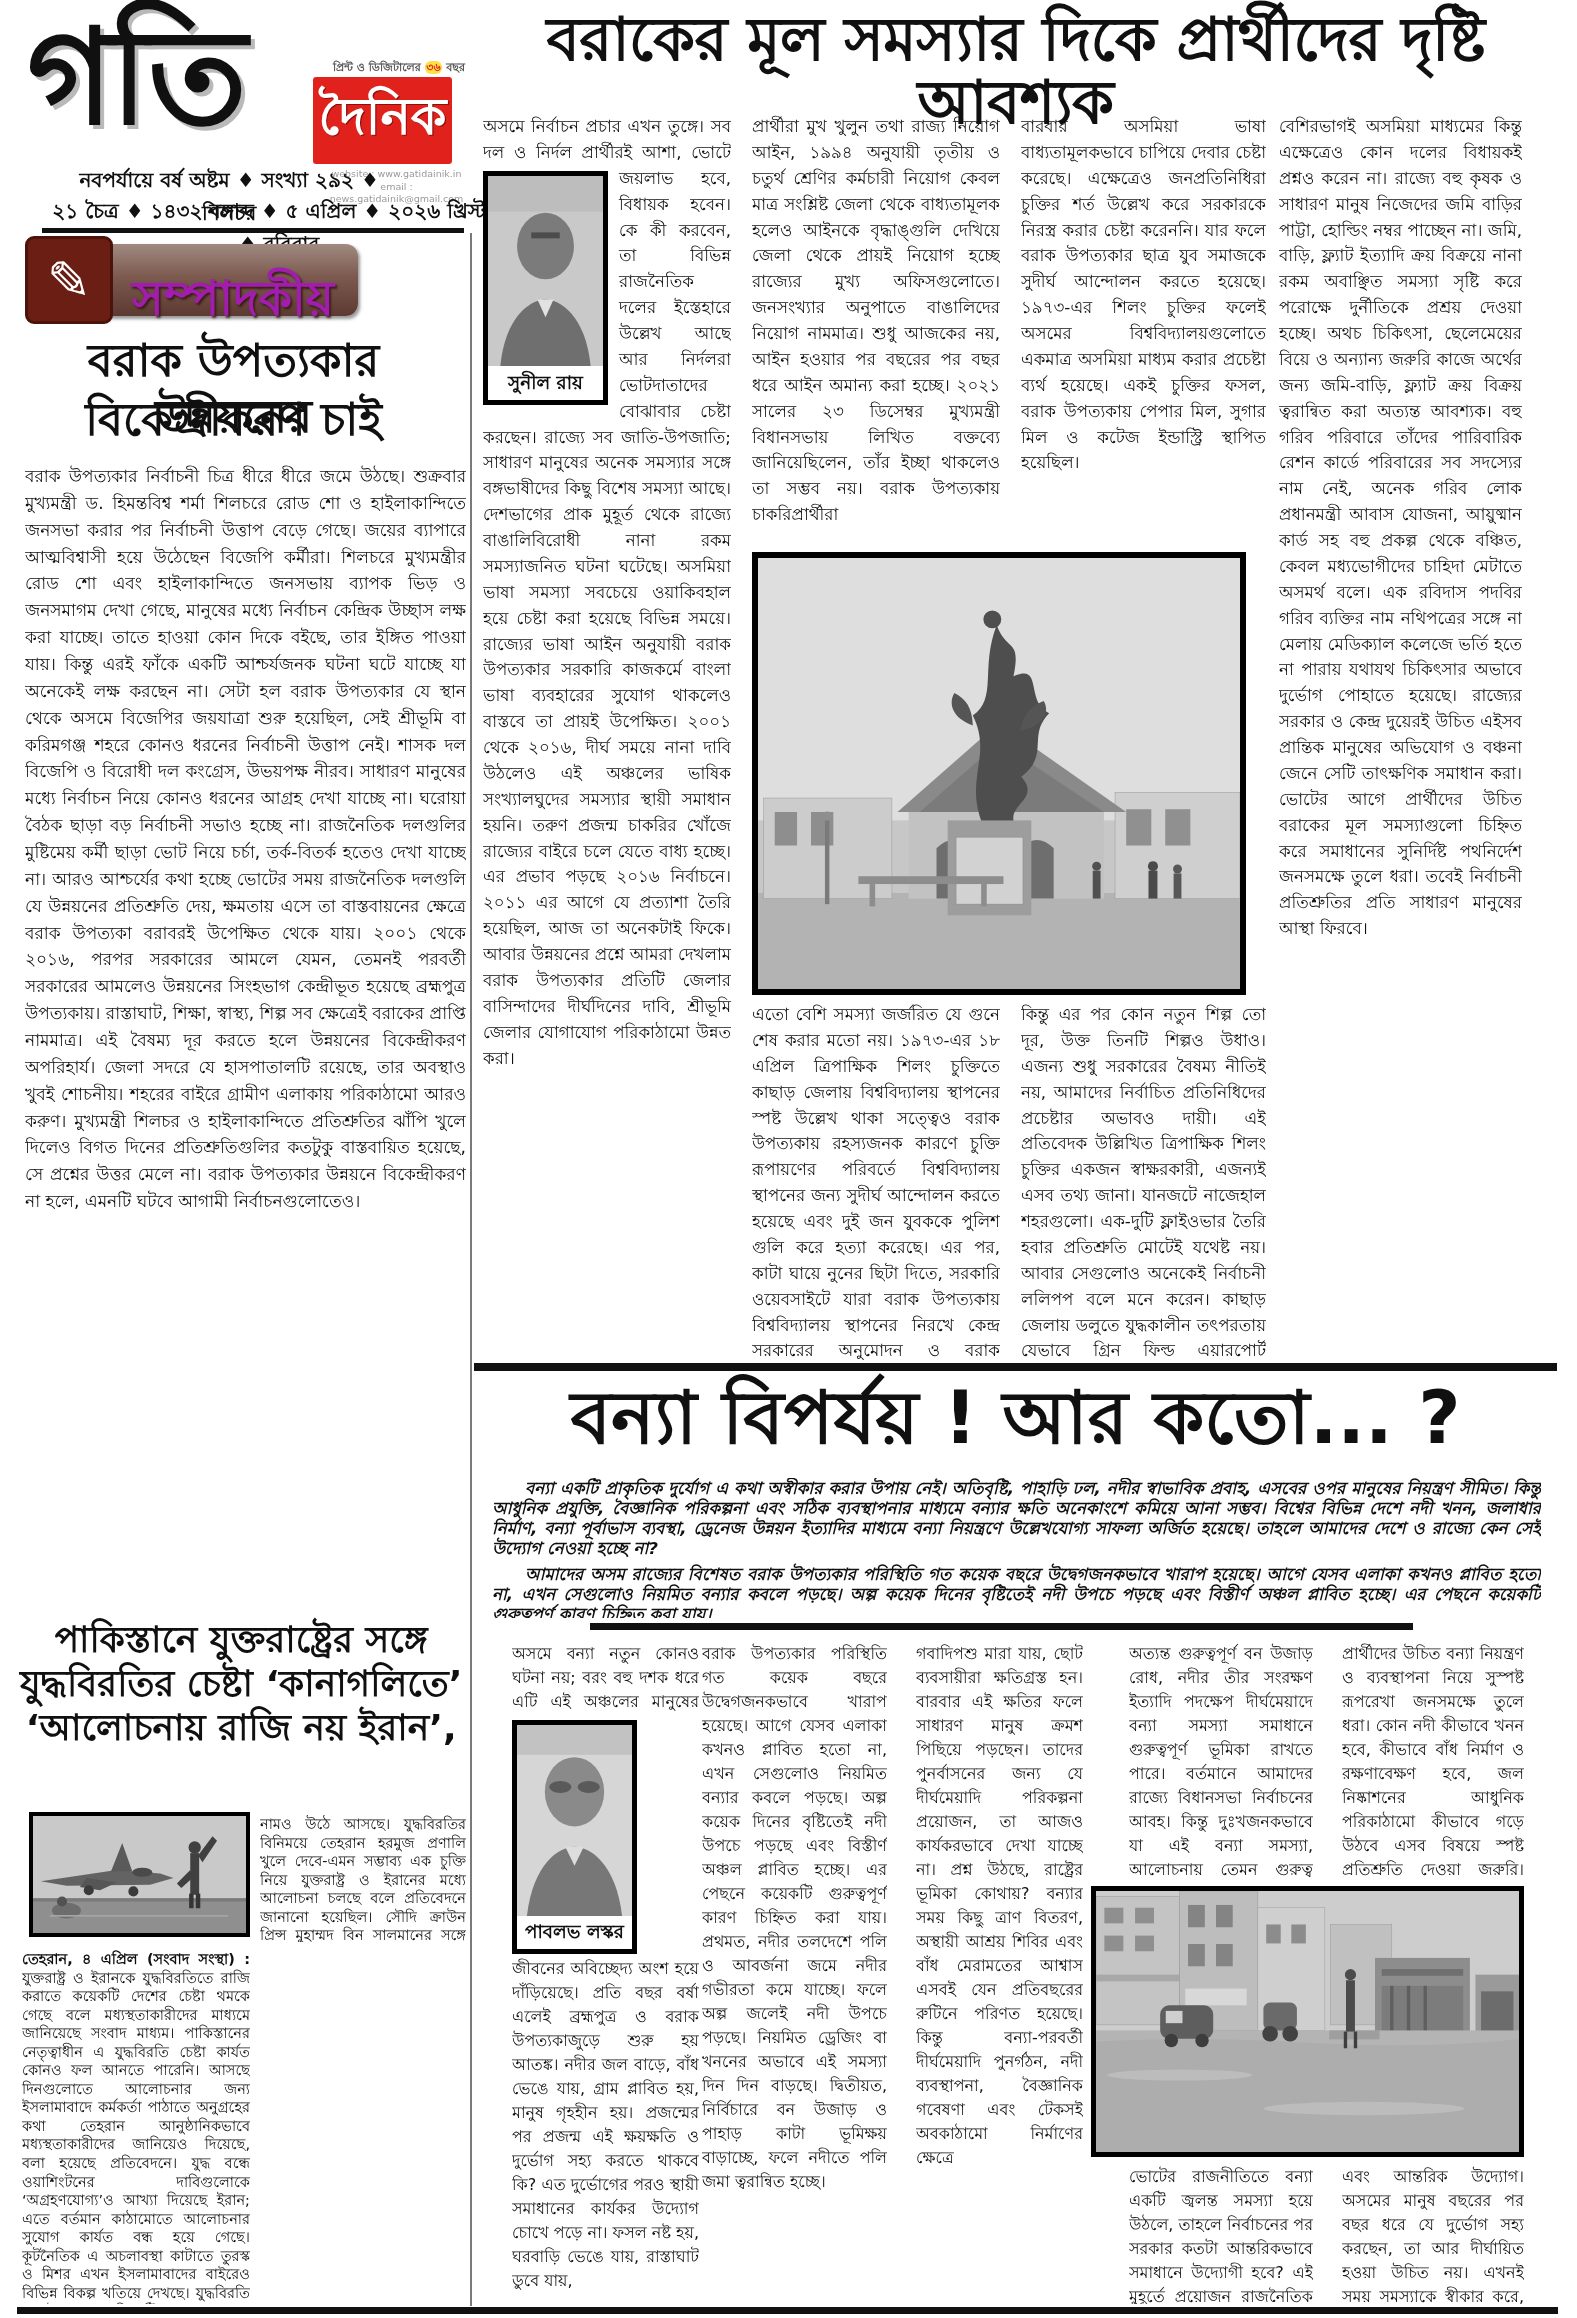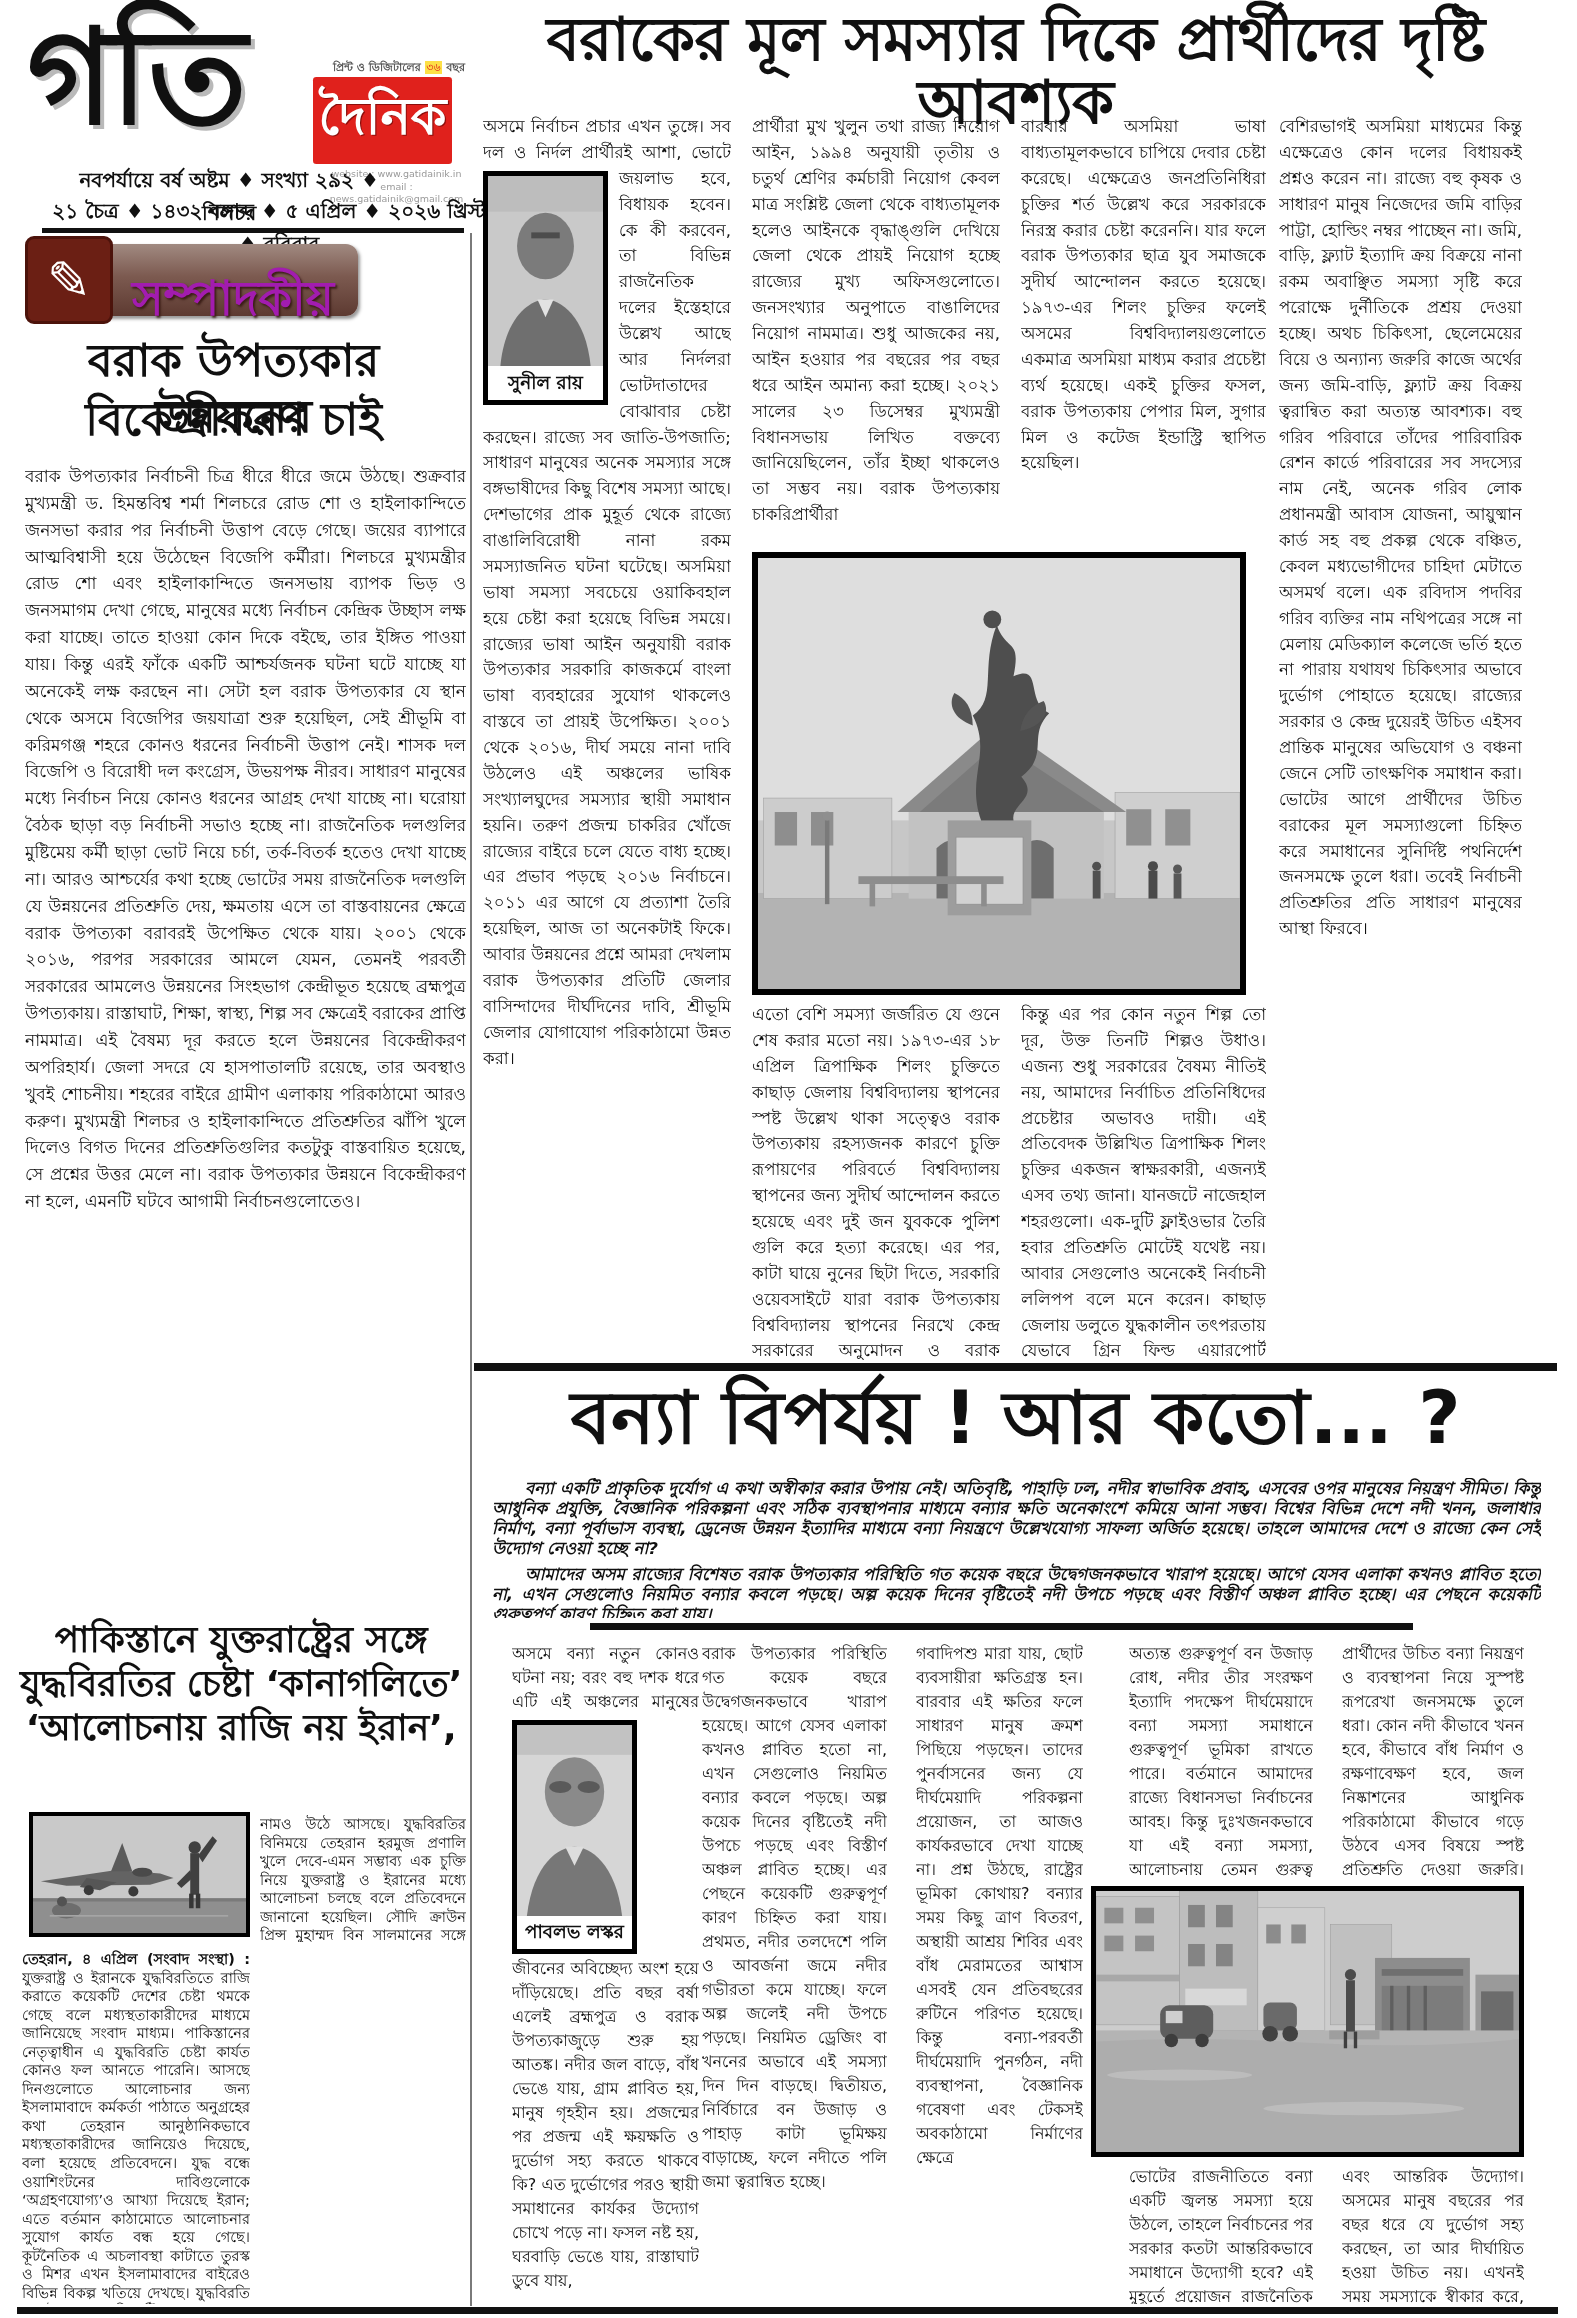--- a/index.html
+++ b/index.html
@@ -9,21 +9,21 @@
   .center{text-align:center;}
   .justify{text-align:justify;}
   .clip{overflow:hidden;}
 
   
   .paper-logo{font-size:132px;font-weight:bold;line-height:1.1;letter-spacing:-3.3px;
               text-shadow:3.9px 3.9px 0 #b9b9b9;}
   .daily-box{background:#e0211c;border-radius:3.3px;color:#fff;display:flex;align-items:center;justify-content:center;
              font-weight:bold;font-size:51px;text-shadow:1.1px 1.1px 0 #8c0f0c;}
   .tagline{font-size:11px;font-weight:bold;color:#555;text-align:center;}
-  .tagline .num{color:#e0211c;background:#fde047;padding:0 1.7px;font-weight:normal;}
+  .tagline .num{color:#e0211c;background:#fde047;padding:0 1.7px;font-weight:bold;border-radius:6px;}
   .weblines{font-size:9.5px;color:#9a9a9a;text-align:center;line-height:1.25;}
   .edition{font-size:20px;font-weight:bold;margin-left:40px;}
   .rule{background:#111;}
   .vrule{background:#7a7a7a;}
 
   
   .main-headline{font-size:60px;font-weight:800;line-height:1.05;letter-spacing:-0.6px;}
   .flood-headline{font-size:73px;font-weight:800;line-height:1.0;}
   .iran-headline{font-size:36px;font-weight:800;line-height:1.22;}
   .edit-headline{font-size:45px;font-weight:800;line-height:1.25;}

